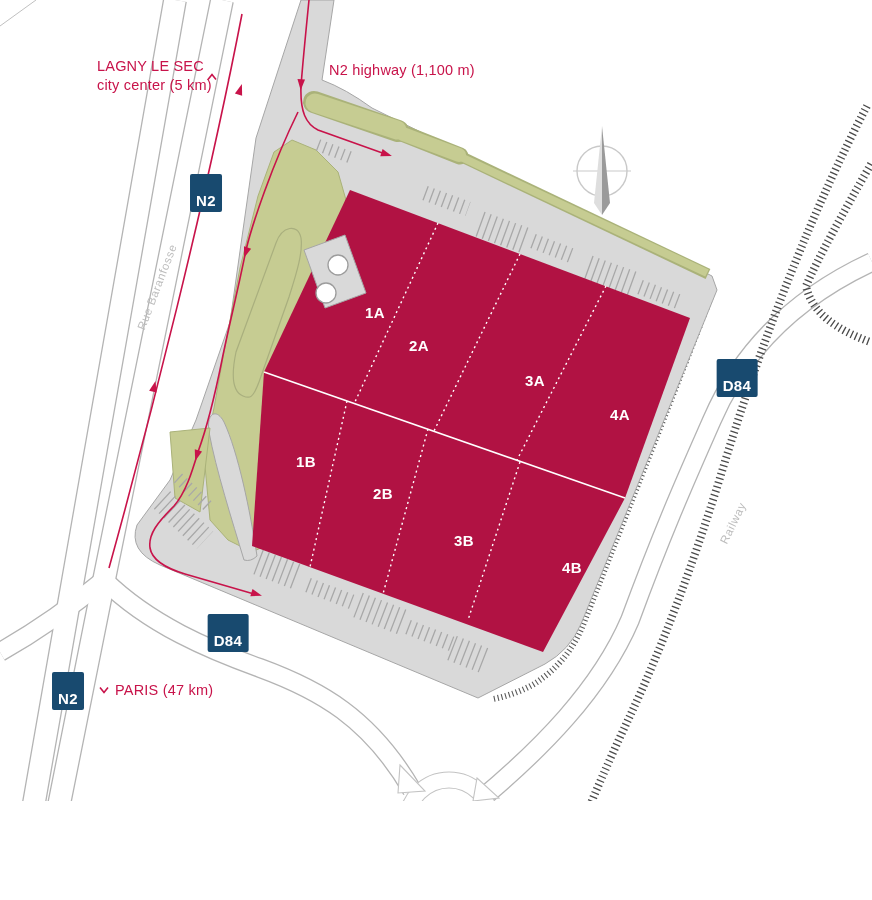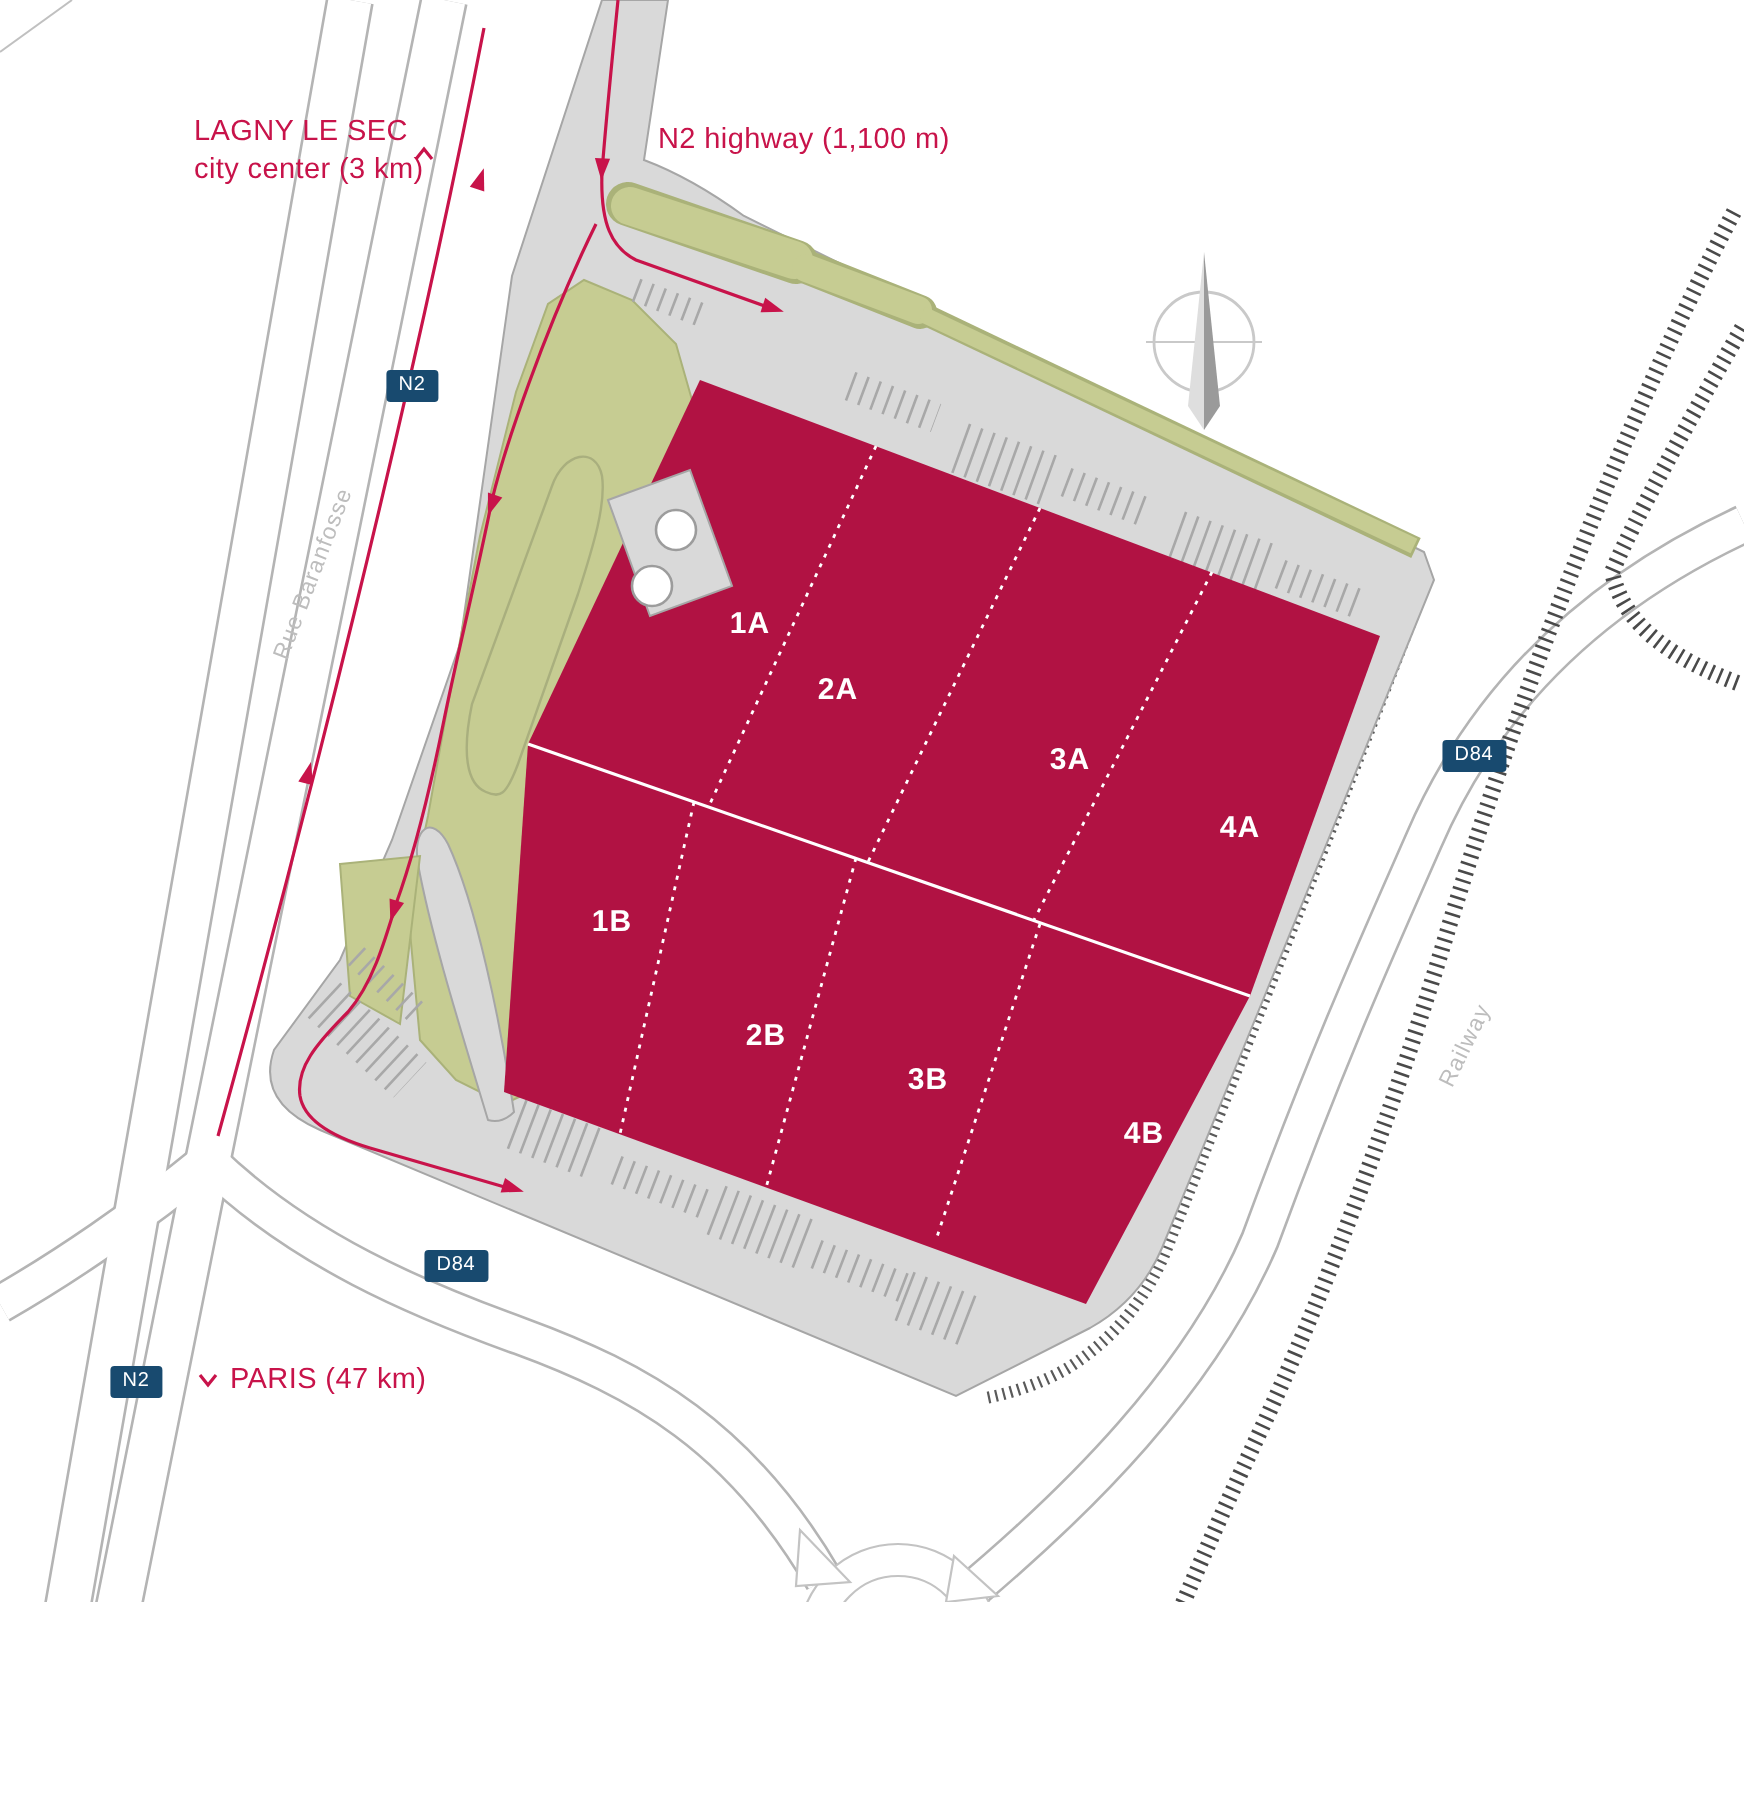--- a/index.html
+++ b/index.html
@@ -4,22 +4,22 @@
 <style>
   html,body{margin:0;padding:0;background:#ffffff;}
   #stage{position:relative;width:872px;height:801px;overflow:hidden;
          font-family:"Liberation Sans", sans-serif;background:#ffffff;}
   #map-svg{position:absolute;left:0;top:0;}
   .overlay{position:absolute;left:0;top:0;width:872px;height:900px;pointer-events:none;}
   .lbl{position:absolute;white-space:nowrap;}
   .crimson{color:#c8134a;font-size:14.5px;line-height:19px;letter-spacing:.2px;}
   .graylbl{color:#bdbdbd;font-size:11.5px;letter-spacing:.6px;}
   .badge{position:absolute;transform:translate(-50%,-50%);
-         background:#184a6f;color:#ffffff;font-weight:normal;font-size:10px;
-         padding:2px 6px 3px 6px;border-radius:2px;letter-spacing:.4px;}
+         background:#184a6f;color:#ffffff;font-weight:bold;font-size:15px;
+         padding:18px 6px 3px 6px;border-radius:2px;letter-spacing:.4px;}
   .unit{position:absolute;transform:translate(-50%,-50%);
         color:#ffffff;font-weight:bold;font-size:15px;letter-spacing:.5px;text-align:right;}
   .rot{transform:translate(-50%,-50%) rotate(-69deg);}
   .rot2{transform:translate(-50%,-50%) rotate(-64deg);}
   .chev{display:inline-block;vertical-align:middle;}
 </style>
 </head>
 <body>
 
 <div id="stage">
@@ -134,21 +134,21 @@
     <line x1="0" y1="-30" x2="0" y2="38" stroke="#c9c9c9" stroke-width="1"></line>
     <polygon points="0,-45 8,32 0,44" fill="#9a9a9a"></polygon>
     <polygon points="0,-45 -8,32 0,44" fill="#dedede"></polygon>
   </g>
 </svg>
 
 <div class="overlay">
 
   <div class="lbl crimson" style="left:97px;top:57px;">
     <span>LAGNY LE SEC</span><br>
-    <span>city center (3 km)</span>
+    <span>city center (5 km)</span>
   </div>
   <svg class="lbl chev" style="left:206px;top:73px;" width="12" height="8">
     <polyline points="2,6.5 6,1.5 10,6.5" fill="none" stroke="#c8134a" stroke-width="1.6"></polyline>
   </svg>
 
   <div class="lbl crimson" style="left:329px;top:61px;">N2 highway (1,100 m)</div>
 
   <svg class="lbl chev" style="left:98px;top:686px;" width="12" height="8">
     <polyline points="2,1.5 6,6.5 10,1.5" fill="none" stroke="#c8134a" stroke-width="1.6"></polyline>
   </svg>
@@ -161,18 +161,18 @@
   <div class="badge" style="left:206px;top:193px;">N2</div>
   <div class="badge" style="left:228px;top:633px;">D84</div>
   <div class="badge" style="left:68px;top:691px;">N2</div>
   <div class="badge" style="left:737px;top:378px;">D84</div>
 
   <div class="unit" style="left:375px;top:312px;">1A</div>
   <div class="unit" style="left:419px;top:345px;">2A</div>
   <div class="unit" style="left:535px;top:380px;">3A</div>
   <div class="unit" style="left:620px;top:414px;">4A</div>
   <div class="unit" style="left:306px;top:461px;">1B</div>
-  <div class="unit" style="left:383px;top:493px;margin-top:25px;">2B</div>
+  <div class="unit" style="left:383px;top:493px;">2B</div>
   <div class="unit" style="left:464px;top:540px;">3B</div>
   <div class="unit" style="left:572px;top:567px;">4B</div>
 </div>
 
 </div>
 
 </body></html>

